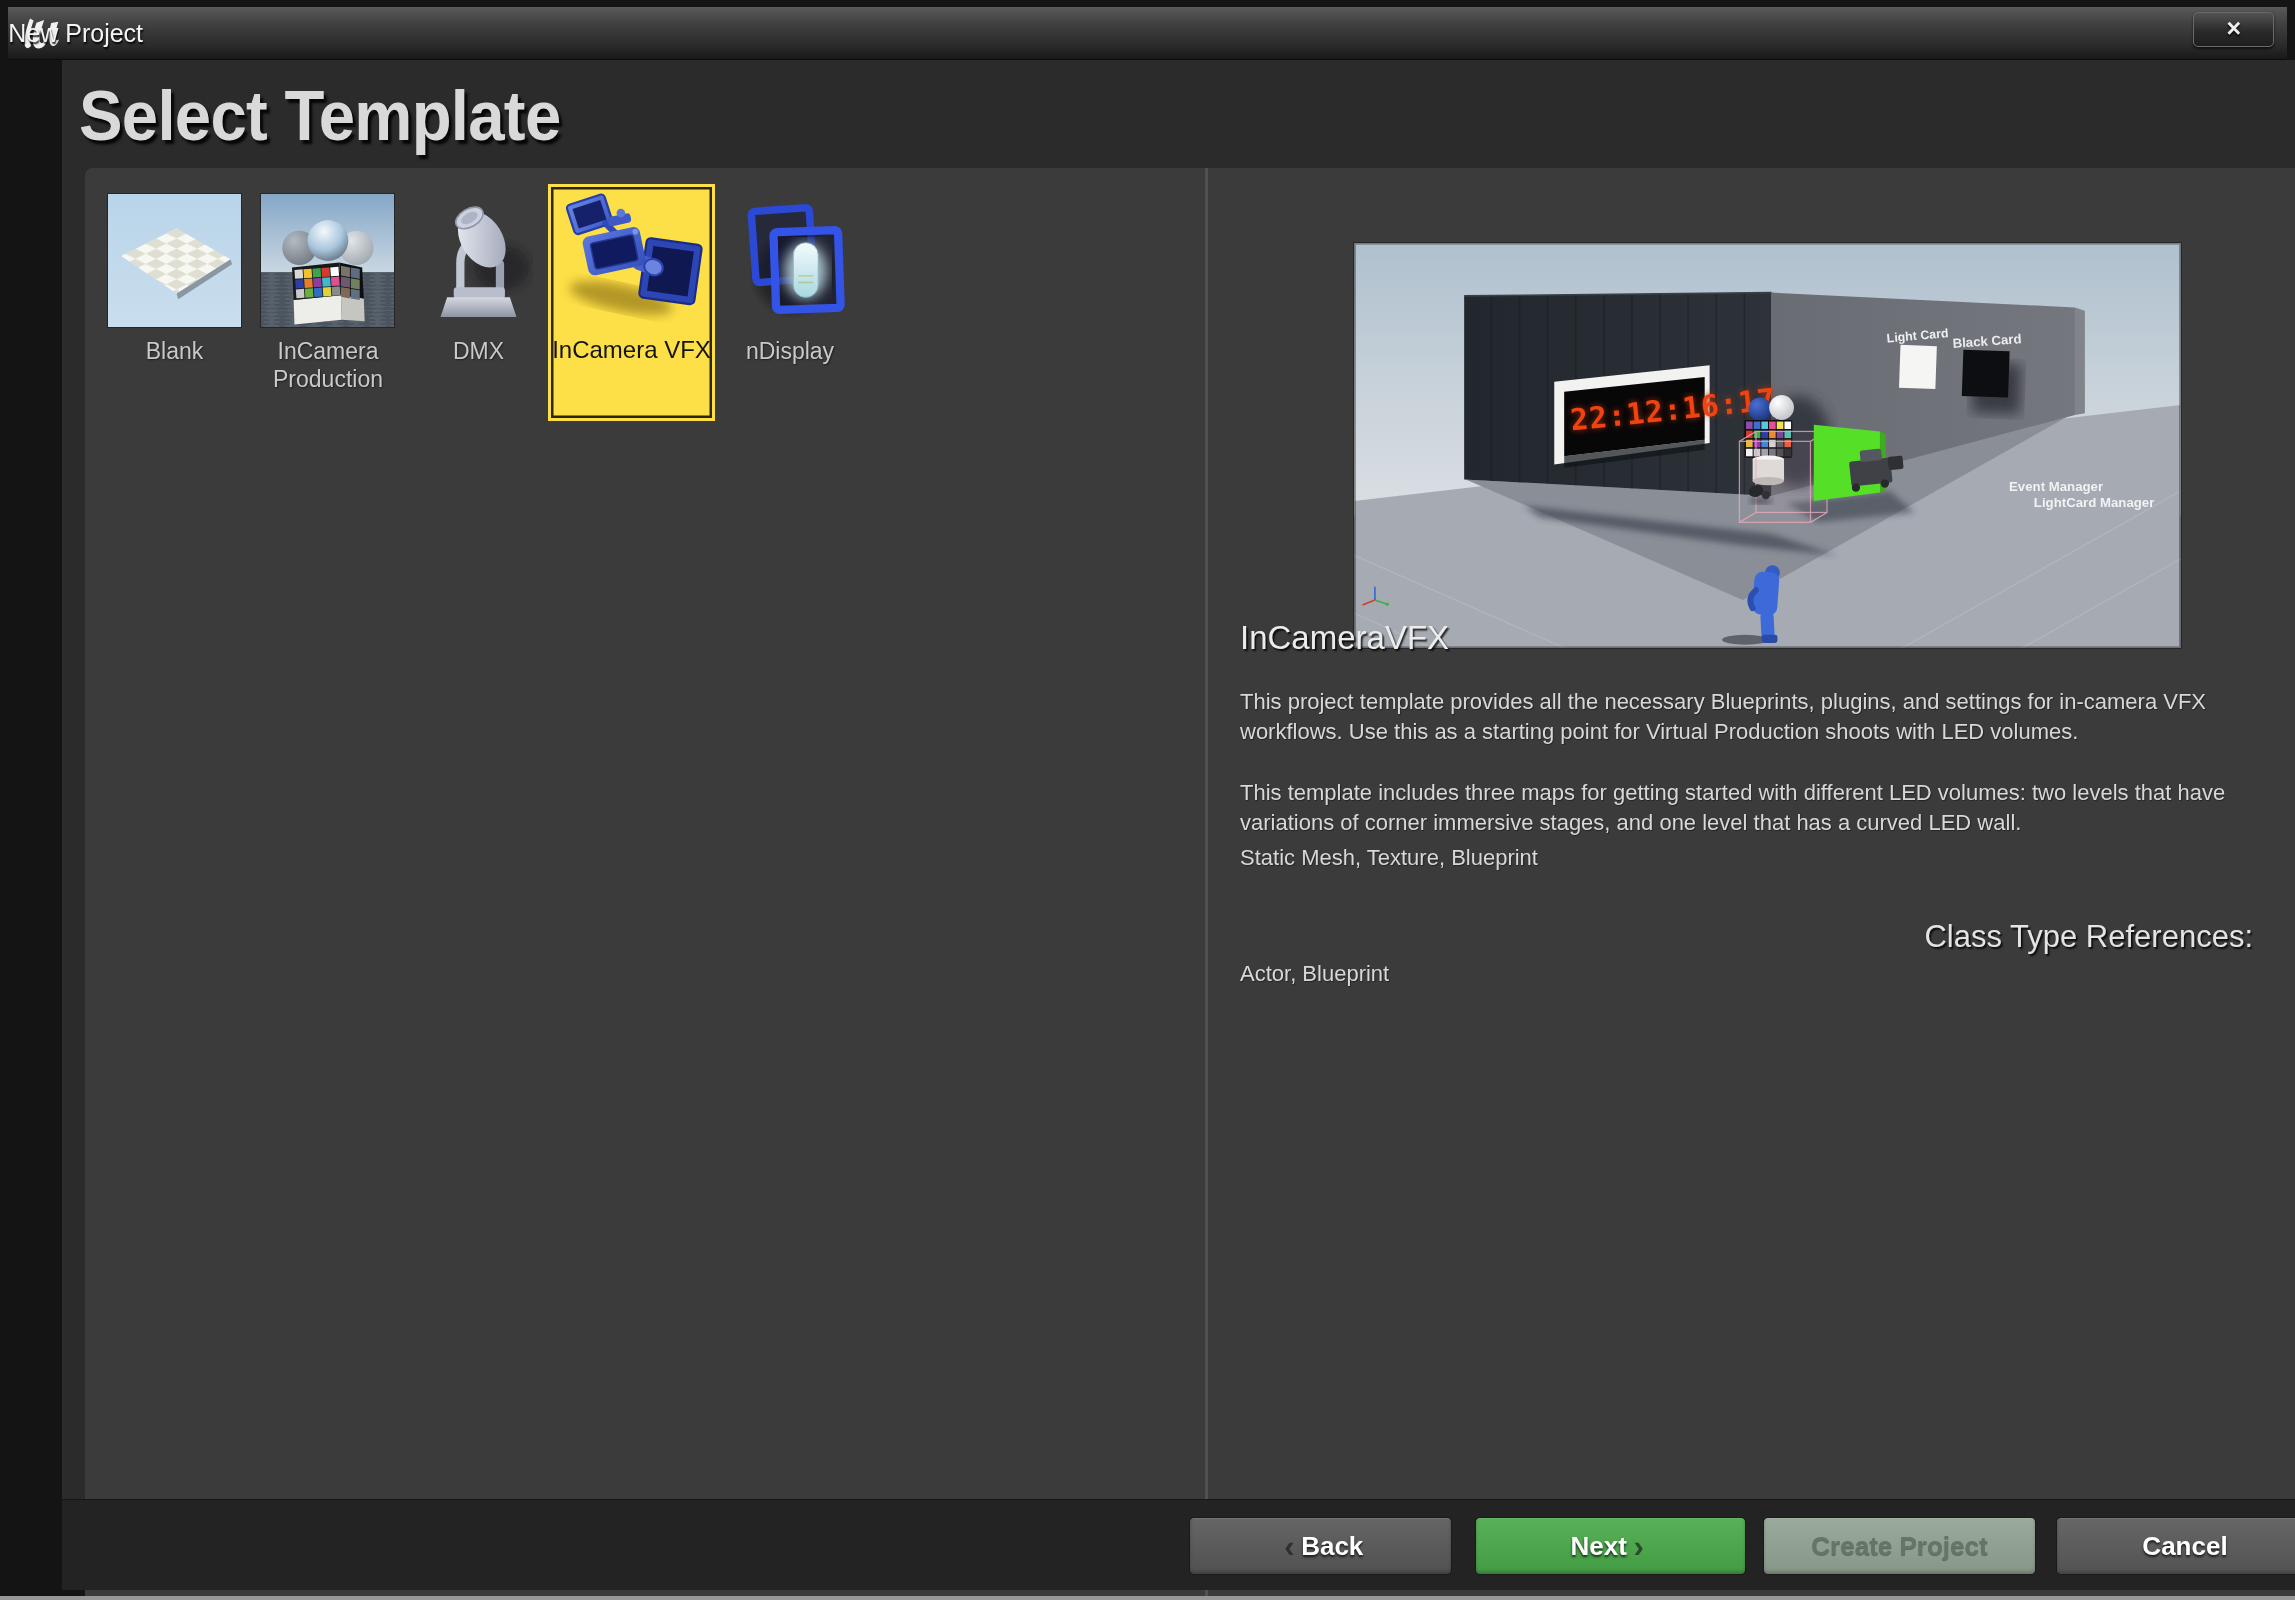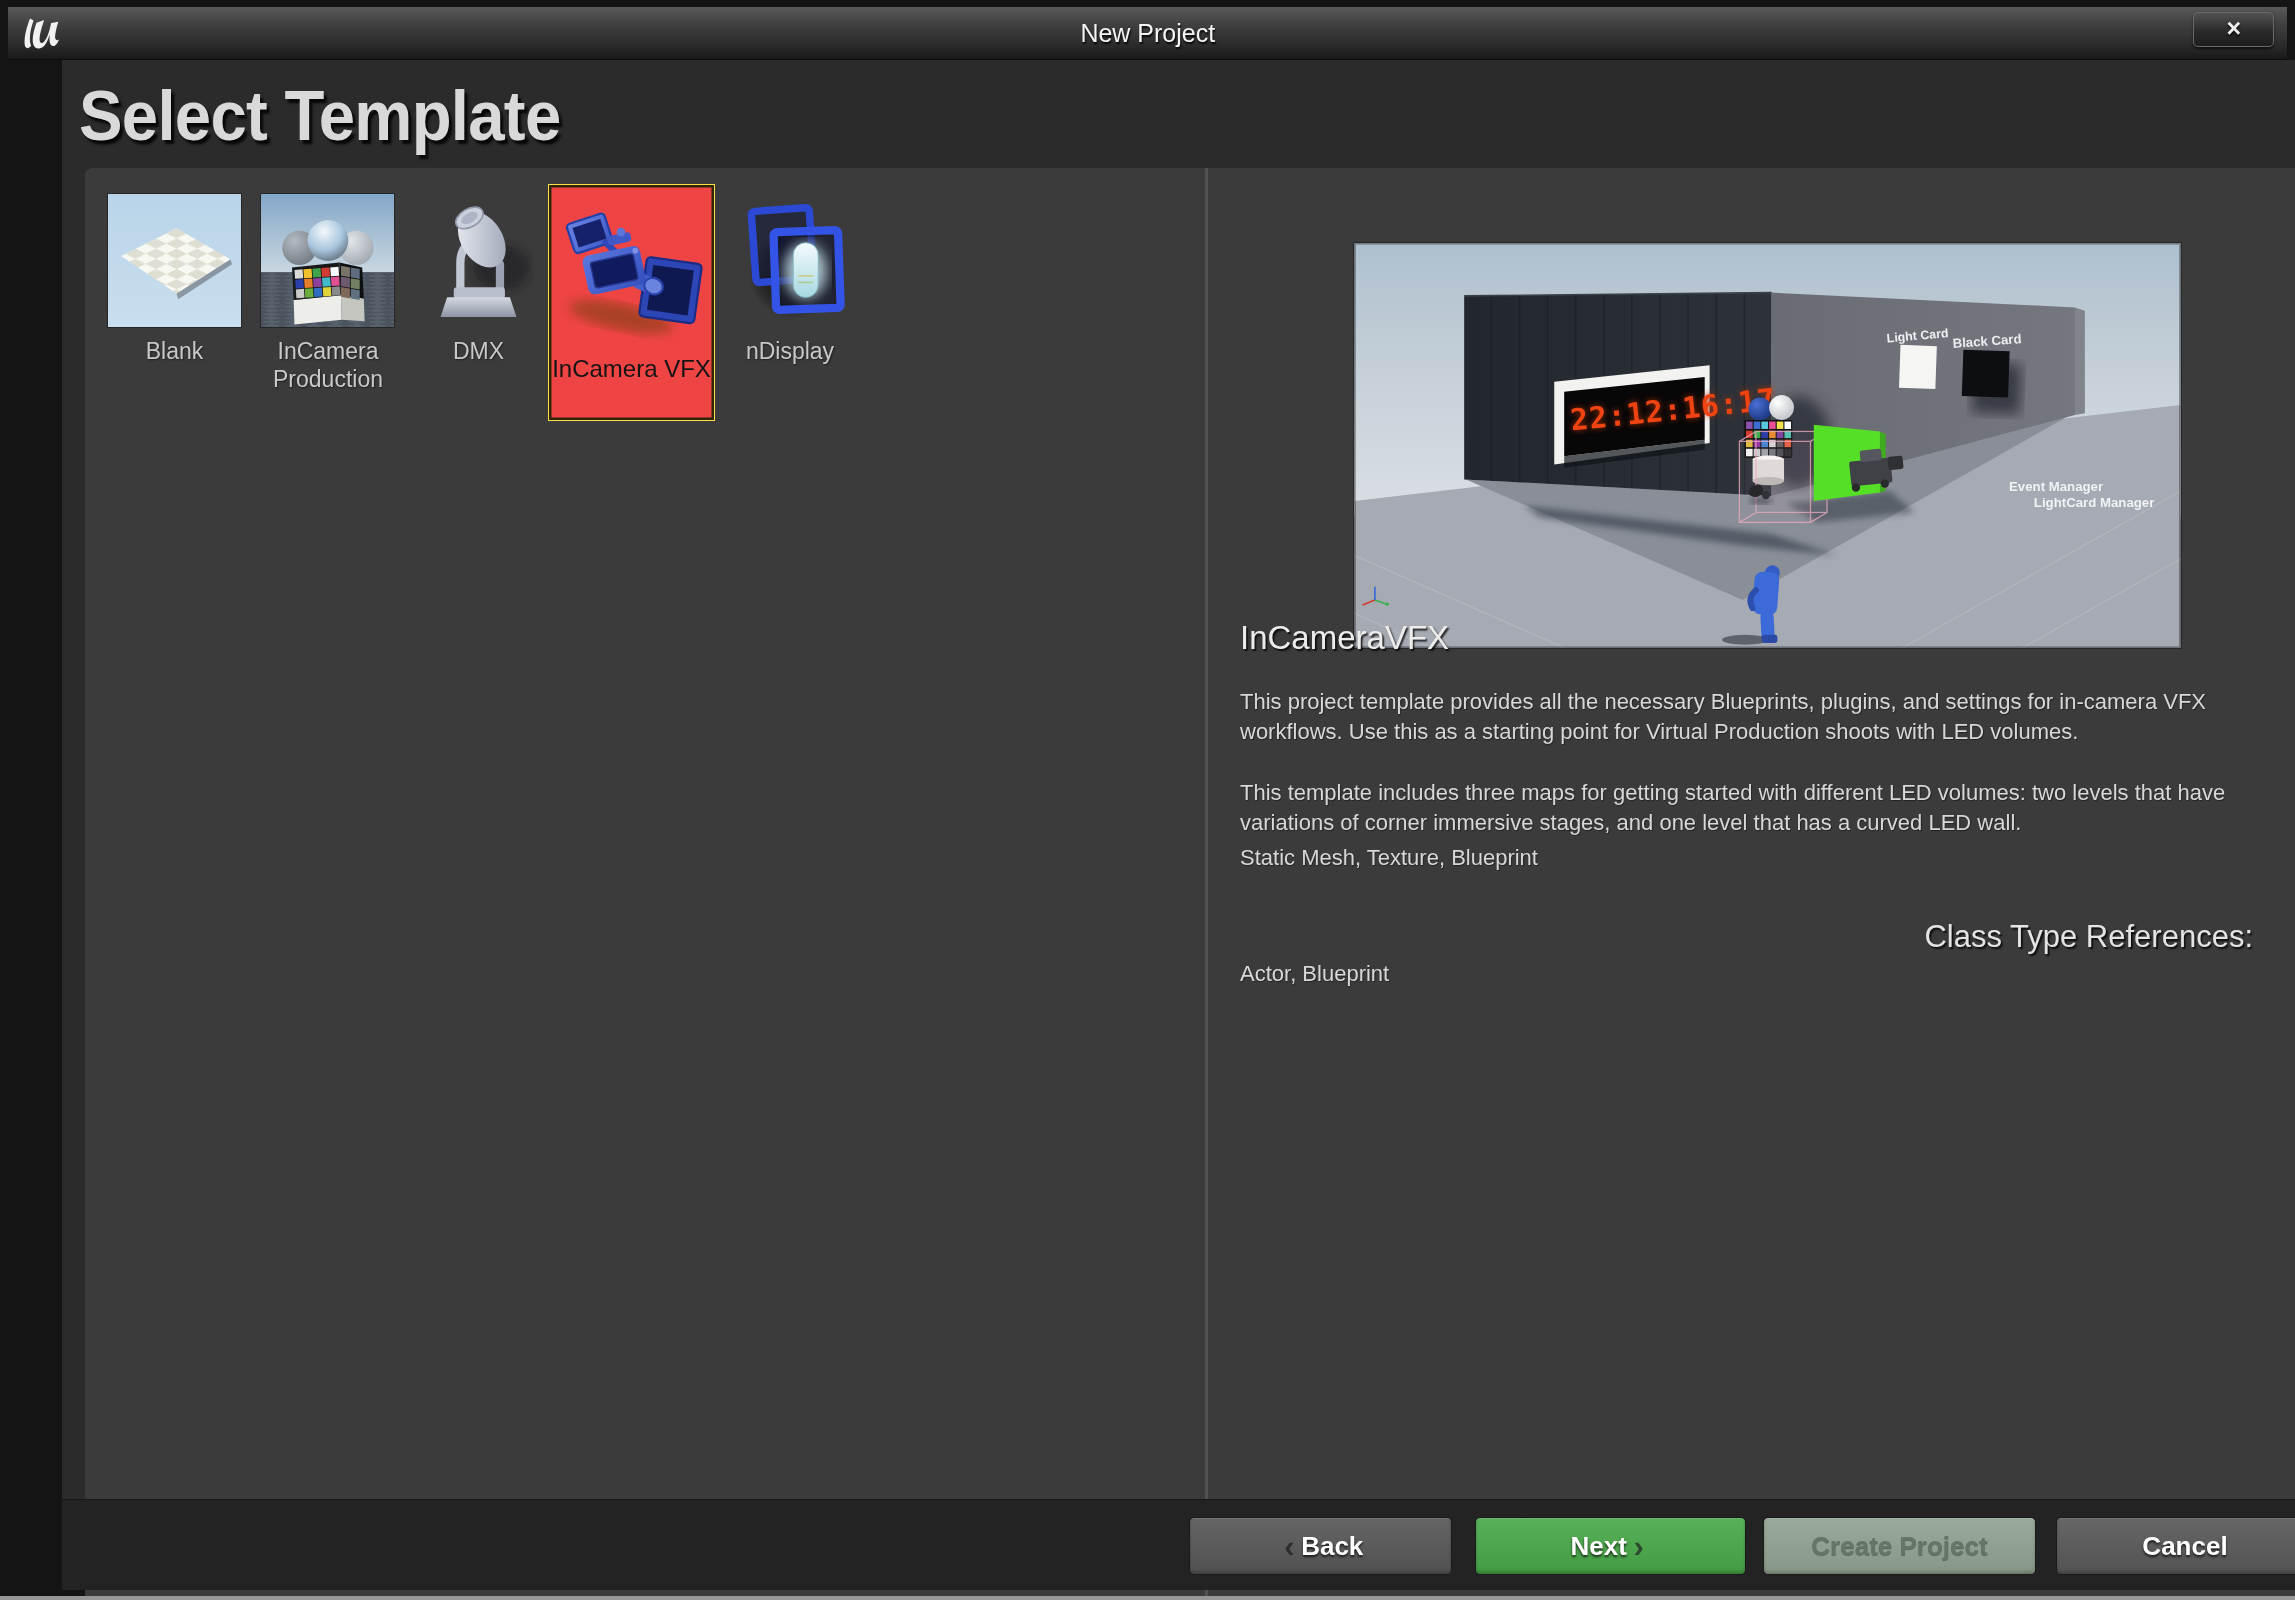--- a/index.html
+++ b/index.html
@@ -9,21 +9,21 @@
     background:#141414; font-family:"Liberation Sans", sans-serif;
   }
   
   .titlebar {
     position:absolute; left:8.3px; top:6.6px; width:2279px; height:53px;
     background:linear-gradient(#5A5A5A 0%, #424242 30%, #2A2A2A 75%, #191919 100%);
     border-bottom:0.8px solid #0C0C0C;
   }
   .titlebar-title {
     position:absolute; left:0; right:0; top:0; height:38px; line-height:53px;
-    text-align:center; color:#F4F4F4; font-size:25px;
+    text-align:left; color:#F4F4F4; font-size:25px;
     text-shadow:0.8px 1.7px 1.7px rgba(0,0,0,.9);
   }
   .logo { position:absolute; left:11.6px; top:5.8px; width:43px; height:43px; }
   .close-btn {
     position:absolute; left:2185px; top:5.8px; width:81px; height:35px;
     background:linear-gradient(#525252, #2A2A2A 55%, #1E1E1E);
     border:0.8px solid #6A6A6A; border-radius:5px;
     box-shadow:0 1.7px 2.5px rgba(0,0,0,.6);
     color:#EFEFEF; font-size:25px; font-weight:bold; text-align:center; line-height:31px;
     text-shadow:0 1.7px 1.7px rgba(0,0,0,.8); cursor:pointer;
@@ -47,22 +47,22 @@
   .v-divider { position:absolute; left:1120px; top:0; bottom:0; width:2.5px; background:#515151; }
   
   .tpl-card { position:absolute; text-align:center; cursor:pointer; }
   .tpl-thumb { display:block; border:0.8px solid rgba(0,0,0,.35); }
   .tpl-thumb.noborder { border:none; }
   .tpl-label {
     margin-top:10px; font-size:23px; line-height:1.2; color:#C9C9C9;
     text-shadow:0.8px 0.8px 1.7px rgba(0,0,0,.5);
   }
   .tpl-card.selected {
-    background:#ef4444; border:1px solid #fde047;
-    box-shadow:inset 0 0 0 2.5px #2E2607; padding-top:21px;
+    background:#fde047; border:3px solid #fde047;
+    box-shadow:inset 0 0 0 2.5px #2E2607; padding-top:0;
   }
   .tpl-card.selected .tpl-label { color:#141414; text-shadow:none; font-size:24px; margin-top:0; }
   
   .preview-wrap {
     position:absolute; left:1269px; top:75px; width:827px; height:405px;
     box-shadow:0 0 0 0.8px #242424;
   }
   .desc-col { position:absolute; left:1155px; top:451px; width:1013px; color:#D8D8D8; }
   .desc-title { font-size:33px; color:#ECECEC; text-shadow:1.7px 1.7px 1.7px rgba(0,0,0,.8); }
   .desc-p { margin-top:30px; font-size:22px; line-height:30px; color:#D8D8D8; text-shadow:0.8px 0.8px 0.8px rgba(0,0,0,.4); }

